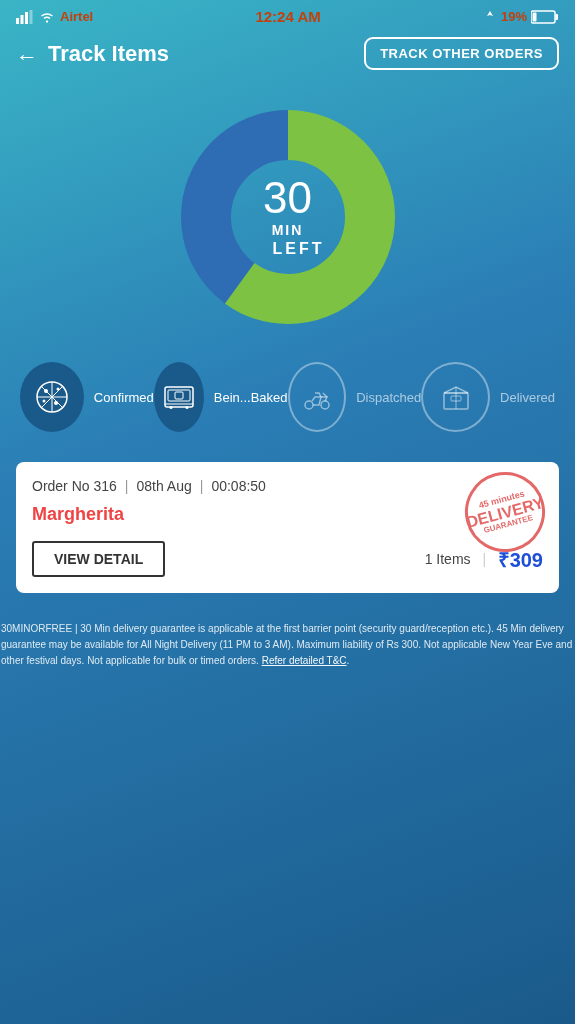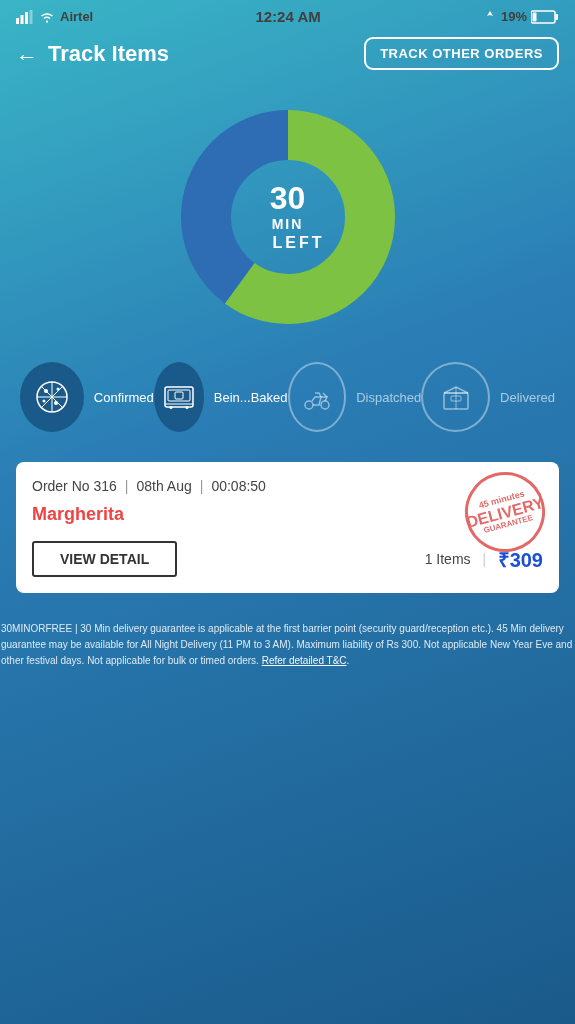--- a/index.html
+++ b/index.html
@@ -11,21 +11,21 @@
       background: linear-gradient(160deg, #3ab5c6 0%, #2a7db5 40%, #1a5a8a 100%);
       overflow-x: hidden;
     }
 
     
     .status-bar {
       display: flex;
       justify-content: space-between;
       align-items: center;
       padding: 8px 16px 6px;
-      color: #404040;
+      color: #c2410c;
       font-size: 13px;
       font-weight: 600;
     }
     .status-left { display: flex; align-items: center; gap: 5px; }
     .status-center { font-weight: 600; font-size: 15px; }
     .status-right { display: flex; align-items: center; gap: 4px; font-size: 13px; }
 
     
     .header {
       display: flex;
@@ -80,22 +80,22 @@
     .timer-text {
       position: absolute;
       top: 50%;
       left: 50%;
       transform: translate(-50%, -50%);
       text-align: center;
       color: white;
       font-weight: 800;
     }
     .timer-number {
-      font-size: 32px;
-      font-weight: 700;
+      font-size: 44px;
+      font-weight: 400;
       line-height: 1;
     }
     .timer-unit {
       font-size: 14px;
       font-weight: 700;
       letter-spacing: 2px;
       margin-top: 2px;
     }
     .timer-label {
       font-size: 16px;
@@ -169,21 +169,21 @@
     }
     .order-footer {
       display: flex;
       align-items: center;
       justify-content: space-between;
     }
     .view-detail-btn {
       border: 2px solid #333;
       background: white;
       color: #333;
-      padding: 8px 26px;
+      padding: 8px 20px;
       font-size: 14px;
       font-weight: 700;
       cursor: pointer;
       border-radius: 3px;
     }
     .order-summary {
       display: flex;
       align-items: center;
       gap: 12px;
       font-size: 14px;

